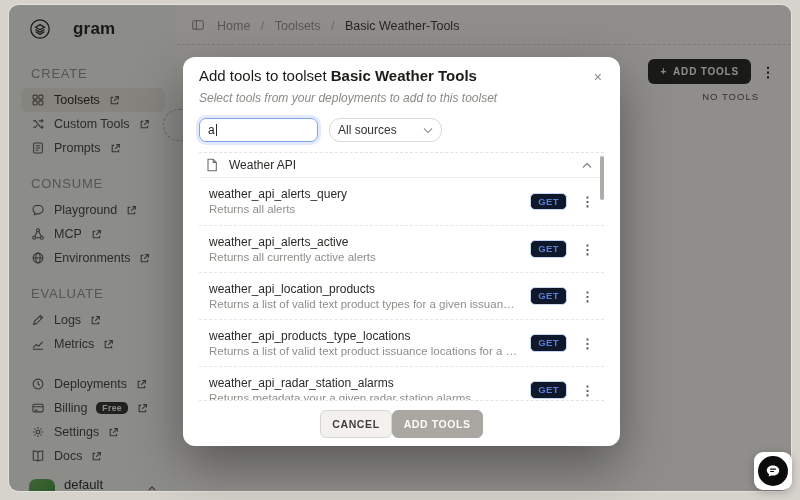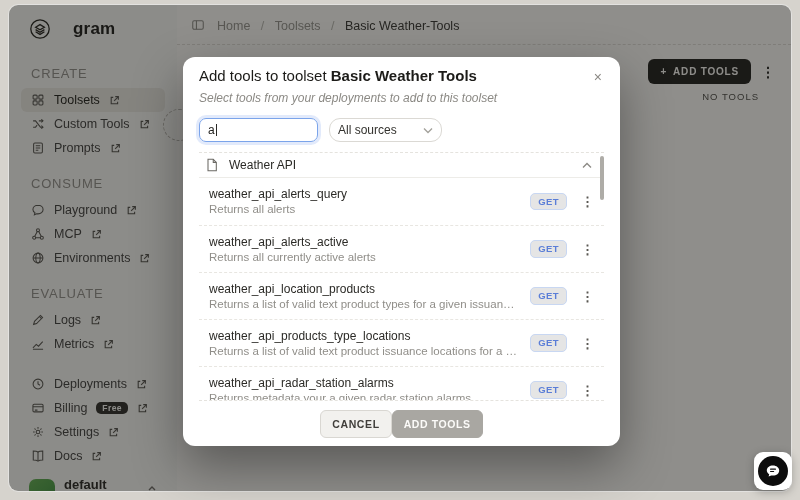--- a/index.html
+++ b/index.html
@@ -23,21 +23,21 @@
   .s-item.active { background:#e5e3dd; color:#26251ف; color:#26251f; font-weight:500; }
   .s-icon { width:14px; height:14px; display:inline-flex; flex:0 0 auto; color:#56544f; }
   .s-icon svg { width:14px; height:14px; }
   .s-badge { background:#32312d; color:#f2f1ed; font-size:8.5px; font-weight:700; letter-spacing:.4px;
     padding:2px 6px; border-radius:5px; line-height:1; }
   .s-ext { width:11px; height:11px; display:inline-flex; }
   .sidebar-utility { margin-top:auto; }
   .user-row { display:flex; align-items:center; gap:9px; padding:10px 20px 2px 20px; }
   .avatar { width:26px; height:26px; border-radius:7px; background:linear-gradient(140deg,#63ac52,#3f8f41); }
   .user-names { display:flex; flex-direction:column; line-height:1.15; }
-  .user-name { font-size:13px; font-weight:700; color:#2c2b27; }
+  .user-name { font-size:13px; font-weight:400; color:#2c2b27; }
   .user-ws { font-size:11px; color:#8d8b85; }
   .user-chevrons { margin-left:auto; color:#6d6b66; display:inline-flex; }
 
   
   .main { position:absolute; left:168px; top:0; right:0; bottom:0; }
   .topbar { height:40px; display:flex; align-items:center; gap:12px; padding:0 16px 0 14px;
     border-bottom:1px dashed #dbd8d2; }
   .crumb { font-size:12.5px; color:#95938d; }
   .crumb-sep { font-size:12.5px; color:#b5b3ac; margin:0 6px; }
   .crumb.current { color:#3a3834; font-weight:500; }
@@ -80,21 +80,21 @@
   .group-header { height:26px; display:flex; align-items:center; gap:11px; padding:0 6px;
     border-top:1px dashed #e5e3de; border-bottom:1px solid #edece8; cursor:pointer; }
   .group-label { font-size:12px; font-weight:500; color:#2b2a26; flex:1; }
   .gh-icon { display:inline-flex; color:#6b6964; }
   .gh-chev { color:#8b8984; display:inline-flex; margin-right:6px; }
   .t-row { height:47px; display:flex; align-items:center; padding:0 6px 0 10px; gap:10px; }
   .t-row + .t-row { border-top:1px dashed #e8e6e1; }
   .t-text { flex:1; min-width:0; }
   .t-name { font-size:12px; font-weight:500; color:#2b2a26; line-height:15px; white-space:nowrap; overflow:hidden; }
   .t-desc { font-size:11.5px; color:#908e89; line-height:14px; white-space:nowrap; overflow:hidden; text-overflow:ellipsis; }
-  .badge-get { font-size:9.5px; font-weight:700; letter-spacing:.4px; color:#5b7ed7; background:#e5e5e5;
+  .badge-get { font-size:9.5px; font-weight:700; letter-spacing:.4px; color:#5b7ed7; background:#0f172a;
     border:1px solid #c8d7f2; border-radius:5px; padding:3px 7px; line-height:1; }
   .t-kebab { font-size:13px; color:#5a5853; font-weight:700; padding:0 4px; cursor:pointer; }
   .scroll-thumb { position:absolute; right:0px; top:4px; width:4px; height:44px; border-radius:2px; background:#aeaca7; }
 
   
   .m-footer { height:46px; border-top:1px dashed #e5e3de; display:flex; align-items:center;
     justify-content:center; gap:0; }
   .btn { font-family:inherit; font-size:10.5px; font-weight:700; letter-spacing:.6px; border-radius:6px;
     padding:7px 11px; cursor:pointer; }
   .btn-cancel { background:#f2f1ee; border:1px solid #d9d7d2; color:#403e3a; }

